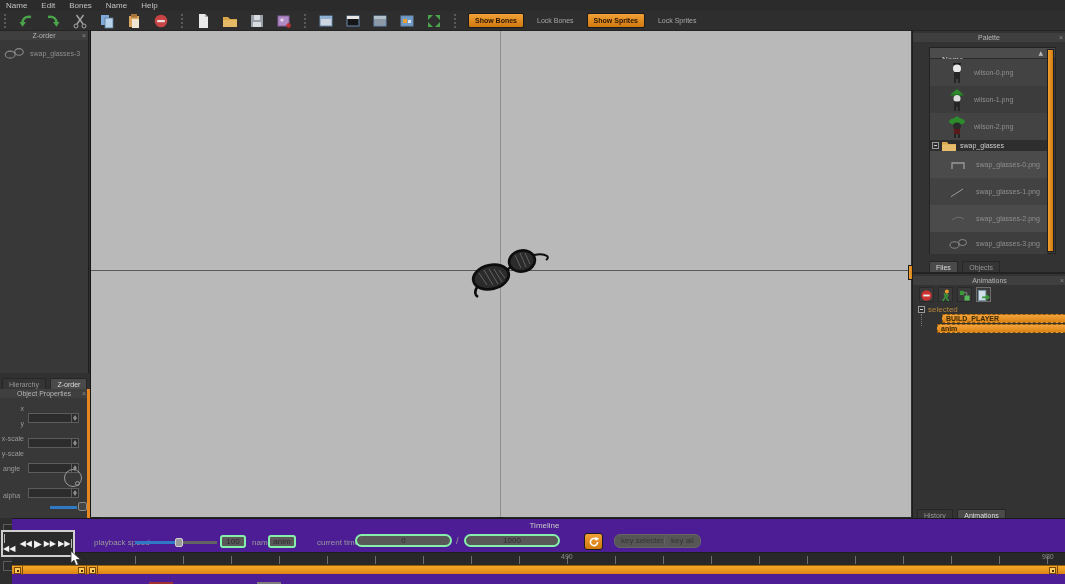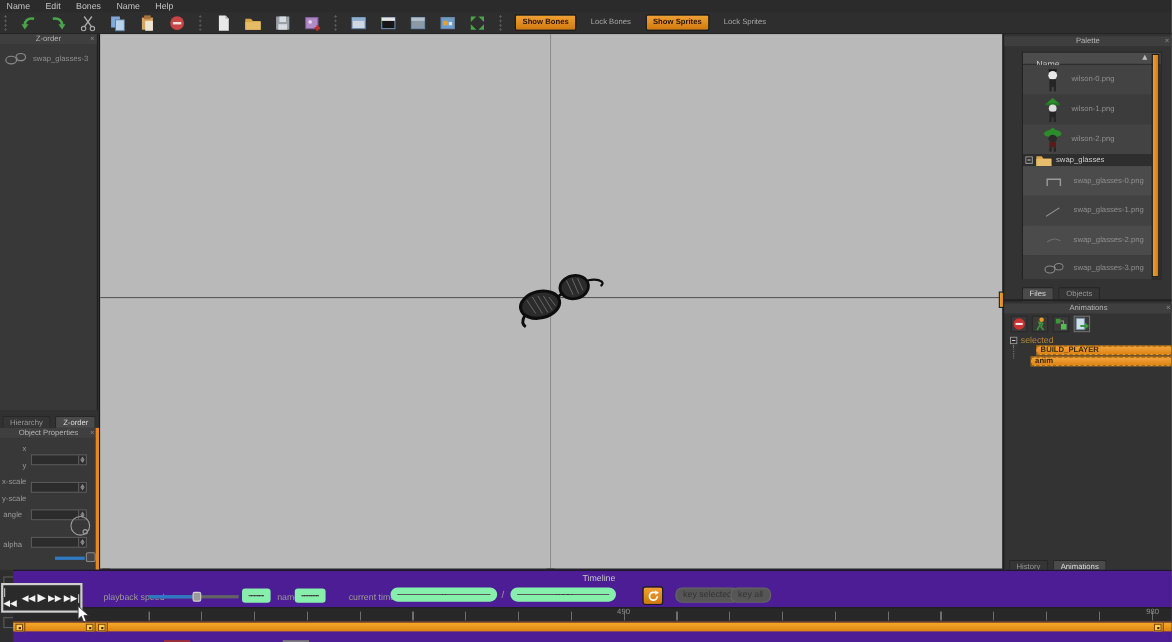--- a/index.html
+++ b/index.html
@@ -25,21 +25,21 @@
   .spin::before{content:"";position:absolute;left:1px;top:1px;border-left:2.5px solid transparent;border-right:2.5px solid transparent;border-bottom:3px solid #8a8a8a}
   .spin::after{content:"";position:absolute;left:1px;bottom:1px;border-left:2.5px solid transparent;border-right:2.5px solid transparent;border-top:3px solid #8a8a8a}
   .flabel{font-size:7px;color:#9a9a9a}
   
   .plist-row{position:absolute;left:0;width:117px;display:flex;align-items:center}
   .rowtxt{font-size:7px;color:#8f8f8f}
   .scroll-orange{background:linear-gradient(90deg,#f0a030,#d27c10);border:1px solid #1e1e1e}
   
   .anim-row{position:absolute;background:linear-gradient(#f2a33c,#dd8414);border:1px dashed #8a5a10;color:#3a2a08;font-size:7px;font-weight:bold;line-height:8px;padding-left:3px}
   
-  .pill-input{background:#585858;border:6px solid #86efac;border-radius:7px;color:#2d2d2d;text-align:center;font-size:8px;height:13px;outline:none}
+  .pill-input{background:#585858;border:2px solid #86efac;border-radius:7px;color:#2d2d2d;text-align:center;font-size:8px;height:13px;outline:none}
   .gray-btn{background:#565656;border:1px solid #666;border-radius:6px;color:#333;font-size:8px;padding:1px 6px 2px}
   .tl-label{font-size:8px;color:#9a9a9a}
   .transport{left:1px;top:530px;width:74px;height:27px;border:2px solid #cfcfcf;background:#2a2a2a;display:flex;align-items:center;justify-content:center;gap:2px;z-index:5}
   .tbtn{color:#f2f2f2;font-size:8px;font-family:"DejaVu Sans",sans-serif;line-height:10px}
   .ticks{position:absolute;left:123px;width:925px;bottom:1px;height:8px;background-image:repeating-linear-gradient(90deg,#6e6e6e 0 1px,transparent 1px 48px)}
   .keymark{position:absolute;top:1px;width:7px;height:7px;background:#ffc95e;border:1px solid #7a4a00}
   .keymark::after{content:"";position:absolute;left:2px;top:2px;width:2px;height:2px;background:#4a2e00}
   .keysep{position:absolute;top:0;width:1px;height:9px;background:#7a4c06}
 </style>
 </head>

